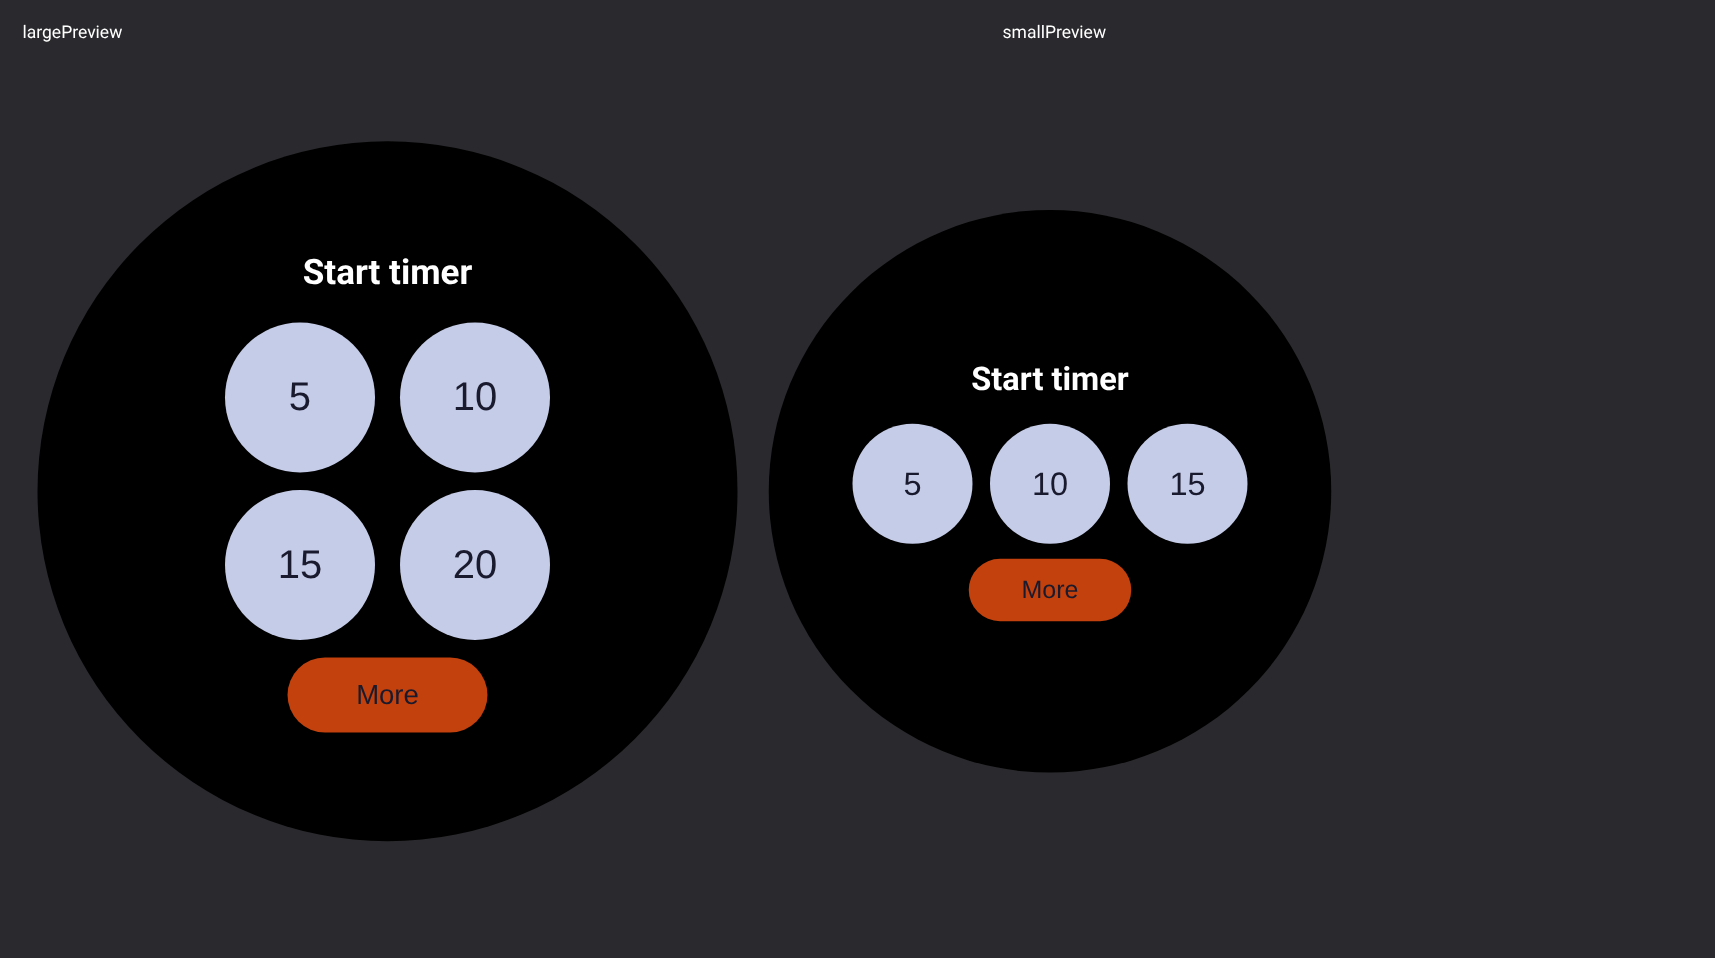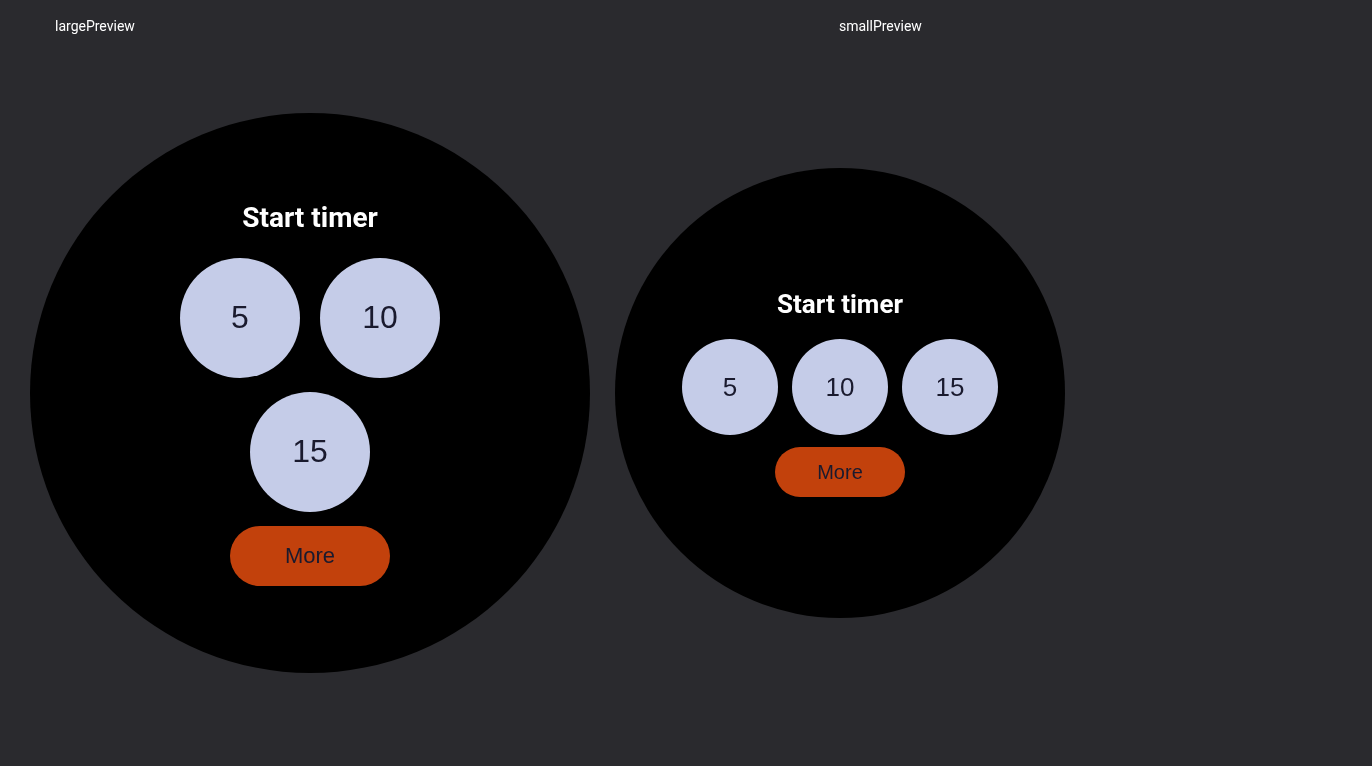--- a/index.html
+++ b/index.html
@@ -12,21 +12,20 @@
       position: relative;
       overflow: hidden;
     }
 
     .preview-label {
       position: absolute;
       top: 18px;
       color: #ffffff;
       font-size: 14px;
       font-weight: 400;
-      margin-left: 37px;
     }
 
     .label-large {
       left: 18px;
     }
 
     .label-small {
       left: 802px;
     }
 
@@ -175,20 +174,21 @@
   <div class="watch-large">
     <div class="watch-title">Start timer</div>
 
     <div class="large-grid">
       <div class="large-row">
         <button class="timer-btn-circle large-circle">5</button>
         <button class="timer-btn-circle large-circle">10</button>
       </div>
       <div class="large-row">
         <button class="timer-btn-circle large-circle">15</button>
+        <button class="timer-btn-circle large-circle">20</button>
       </div>
       <div class="large-row">
         <button class="more-btn large-more">More</button>
       </div>
     </div>
   </div>
 
   <div class="watch-small">
     <div class="watch-title">Start timer</div>
 

